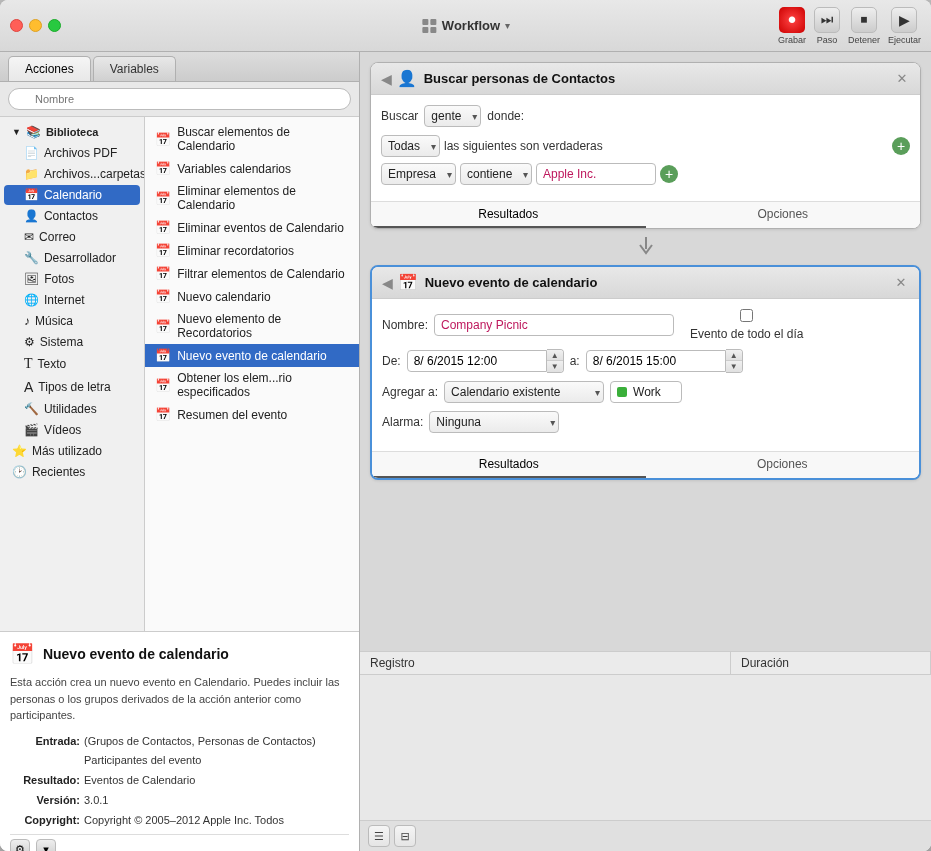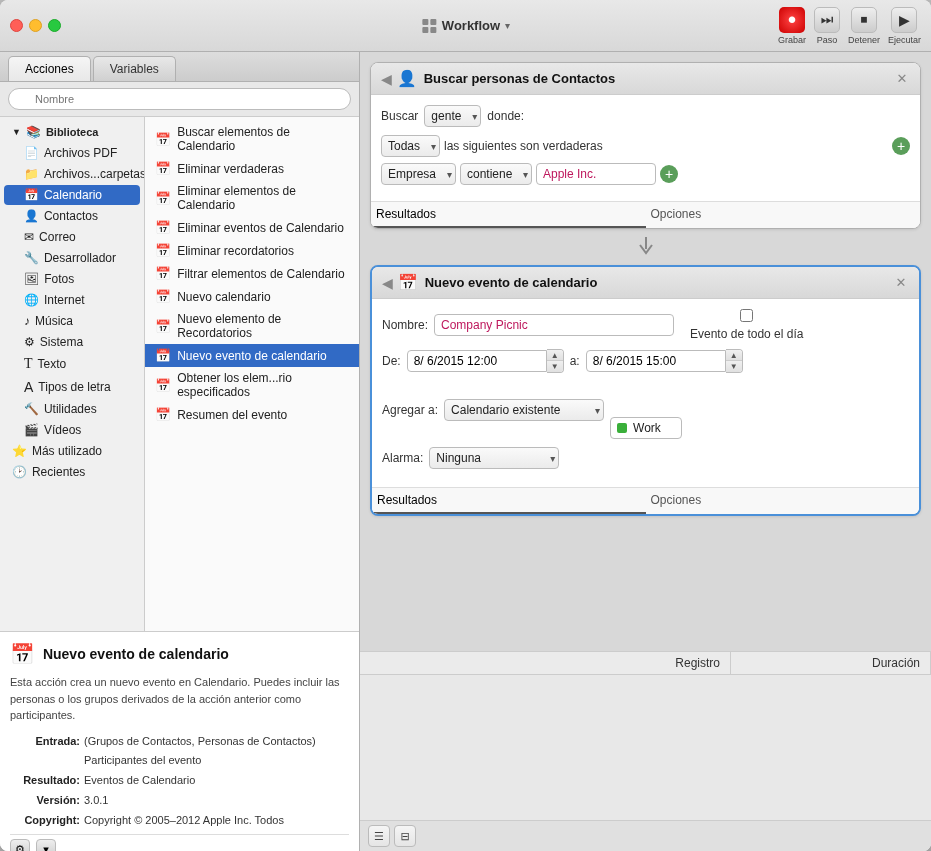--- a/index.html
+++ b/index.html
@@ -424,37 +424,37 @@
       gap: 4px;
       margin-bottom: 6px;
     }
     .card-footer {
       display: flex;
       border-top: 1px solid #ddd;
       background: #f8f8f8;
     }
     .footer-tab {
       flex: 1;
+      text-align: center;
       padding: 5px;
       font-size: 12px;
       cursor: pointer;
       color: #555;
       border-bottom: 2px solid transparent;
     }
     .footer-tab.active { color: #000; border-bottom: 2px solid #555; }
 
     
     .bottom-section {
       height: 200px;
       background: #e8e8e8;
       border-top: 1px solid #ccc;
       display: flex;
       flex-direction: column;
       flex-shrink: 0;
-      text-align: right;
     }
     .log-header-row {
       display: flex;
       border-bottom: 1px solid #ccc;
       background: #ebebeb;
     }
     .log-col-header {
       font-size: 12px;
       font-weight: 500;
       color: #333;
@@ -624,21 +624,21 @@
           </div>
         </div>
 
         <div class="actions-list">
           <div class="action-item">
             <span class="action-icon">📅</span>
             <span>Buscar elementos de Calendario</span>
           </div>
           <div class="action-item">
             <span class="action-icon">📅</span>
-            <span>Eliminar verdaderas</span>
+            <span>Variables calendarios</span>
           </div>
           <div class="action-item">
             <span class="action-icon">📅</span>
             <span>Eliminar elementos de Calendario</span>
           </div>
           <div class="action-item">
             <span class="action-icon">📅</span>
             <span>Eliminar eventos de Calendario</span>
           </div>
           <div class="action-item">
@@ -798,21 +798,21 @@
               </div>
             </div>
 
             <div class="form-row">
               <span class="form-label">Agregar a:</span>
               <div class="select-wrapper">
                 <select class="form-select" style="width:160px;">
                   <option>Calendario existente</option>
                 </select>
               </div>
-              <div style="display:flex;align-items:center;gap:4px;background:white;border:1px solid #bbb;border-radius:4px;padding:0 6px;height:22px;margin-top:36px;">
+              <div style="display:flex;align-items:center;gap:4px;background:white;border:1px solid #bbb;border-radius:4px;padding:0 6px;height:22px;">
                 <span style="width:10px;height:10px;border-radius:2px;background:#3aaf3a;display:inline-block;"></span>
                 <select class="form-select" style="border:none;background:transparent;padding:0 14px 0 2px;font-size:12px;">
                   <option>Work</option>
                 </select>
               </div>
             </div>
 
             <div class="form-row">
               <span class="form-label">Alarma:</span>
               <div class="select-wrapper">

